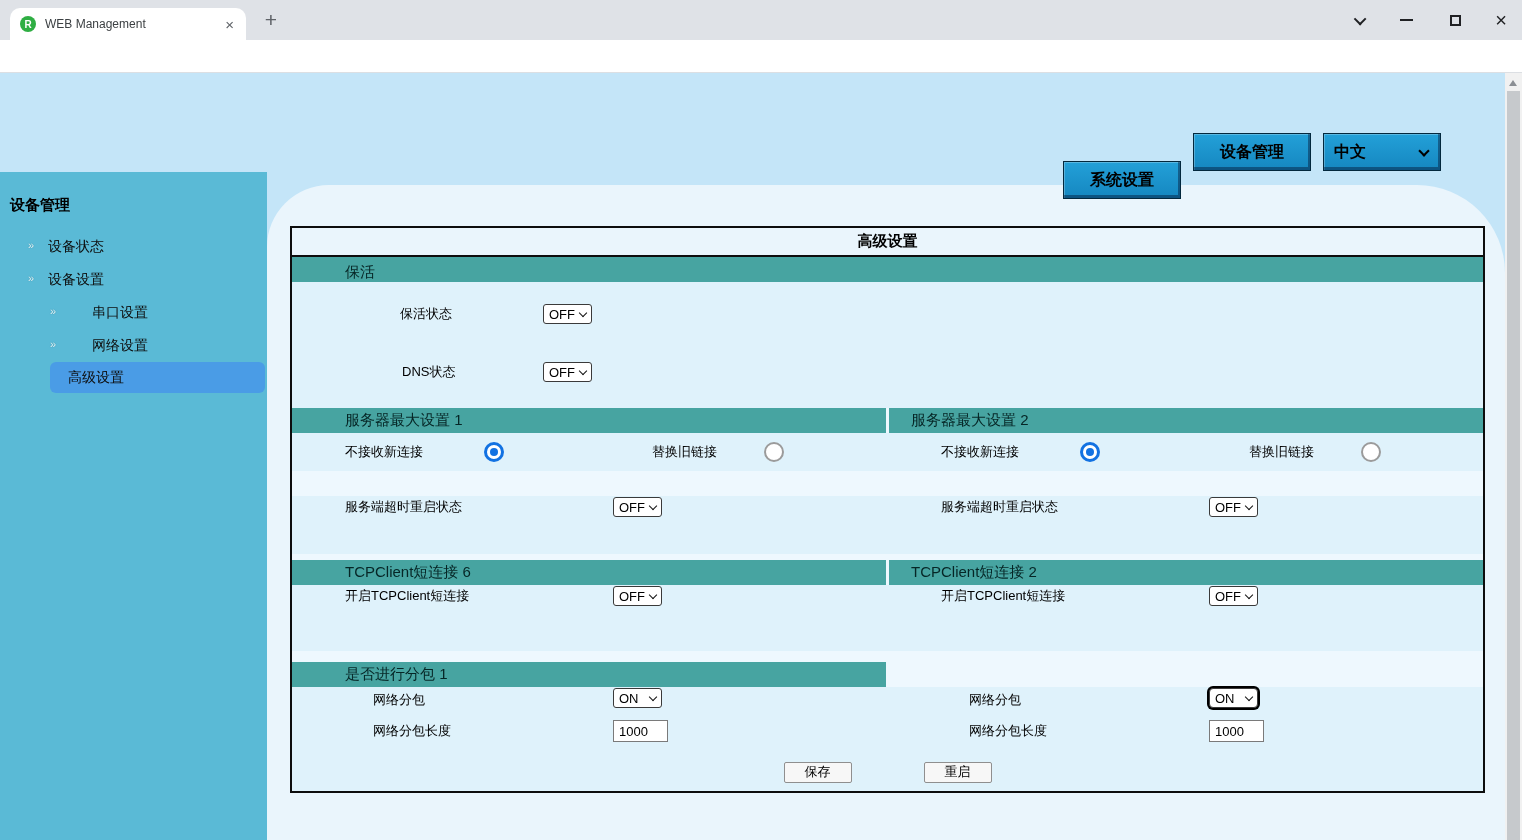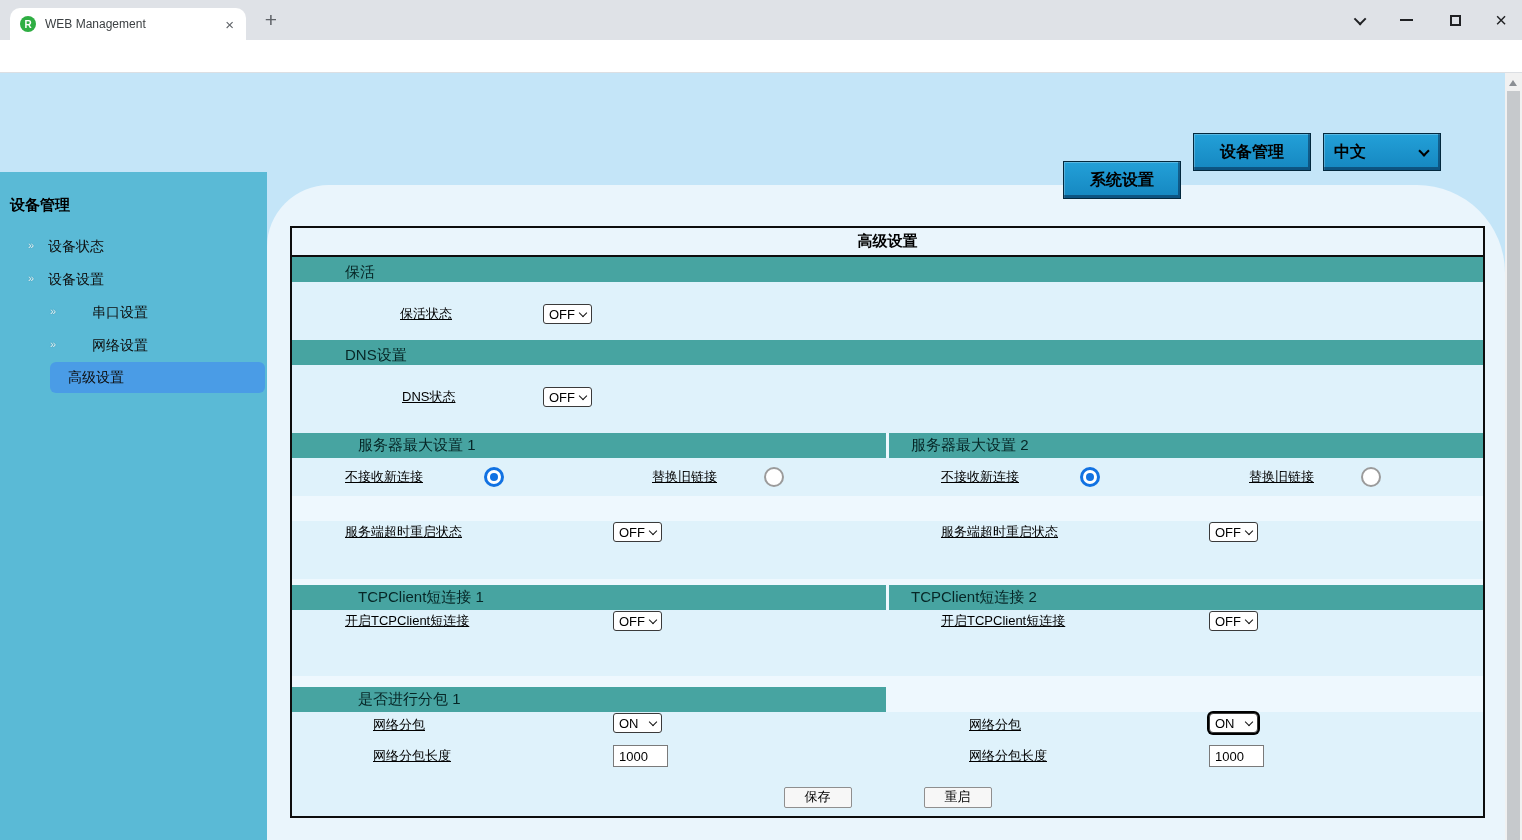--- a/index.html
+++ b/index.html
@@ -74,26 +74,26 @@
   .t-title { height:29px; background:#eaf5fc; border-bottom:2px solid #0d0d0d; display:flex;
              align-items:center; justify-content:center; font-size:15px; font-weight:bold; color:#000; }
   .sec { position:relative; height:25px; background:#47a4a1; }
   .sec .sec-text { position:absolute; left:53px; top:0; height:31px; display:flex; align-items:center;
                    font-size:15px; color:#062626; }
   .sec.split { background:#eef8fe; }
   .seg { position:absolute; top:0; height:25px; background:#47a4a1; }
   .seg.s1 { left:0; width:594px; }
   .seg.s2 { left:597px; right:0;padding-left:28px; }
   .seg .sec-text2 { position:absolute; top:0; height:25px; display:flex; align-items:center; font-size:15px; color:#062626; }
-  .seg.s1 .sec-text2 { left:66px; }
+  .seg.s1 .sec-text2 { left:53px; }
   .seg.s2 .sec-text2 { left:22px; }
 
   .trow { position:relative; background:#dff2fb; }
   .gap { background:#eef8fe; }
-  .lbl { position:absolute; height:20px; display:flex; align-items:center; font-size:13px; color:#000; white-space:nowrap;text-decoration:underline; }
+  .lbl { position:absolute; height:20px; display:flex; align-items:center; font-size:13px; color:#000; white-space:nowrap; }
 
   .sel { position:absolute; width:49px; height:20px; background:#fff; border:1px solid #3a3a3a; border-radius:3px;
          display:flex; align-items:center; font-size:13px; color:#000; padding-left:5px; cursor:default; }
   .sel .chev { position:absolute; right:5px; top:5px; width:6px; height:6px;
                border-left:1.8px solid #111; border-bottom:1.8px solid #111; transform:rotate(-45deg); }
   .sel.focused { box-shadow:0 0 0 2px #000; border-radius:4px; }
 
   .txt { position:absolute; width:55px; height:22px; border:1px solid #7a7a7a; background:#fff;
          font-size:13px; color:#000; padding:0 2px 0 5px; font-family:"Liberation Sans", sans-serif; }
 
@@ -230,23 +230,20 @@
     <span class="sec-text">保活</span>
   </div>
   <div class="trow" style="height:58px;">
     <span class="lbl" style="left:108px; top:22px;">保活状态</span>
     <div class="sel" style="left:251px; top:22px;">
       <span>OFF</span>
       <span class="chev"></span>
     </div>
   </div>
 
-  <div class="sec">
-    <span class="sec-text">DNS设置</span>
-  </div>
   <div class="trow" style="height:68px;text-align:center;">
     <span class="lbl" style="left:110px; top:22px;">DNS状态</span>
     <div class="sel" style="left:251px; top:22px;">
       <span>OFF</span>
       <span class="chev"></span>
     </div>
   </div>
 
   <div class="sec split">
     <div class="seg s1">
@@ -278,21 +275,21 @@
     <span class="lbl" style="left:649px; top:1px;">服务端超时重启状态</span>
     <div class="sel" style="left:917px; top:1px;">
       <span>OFF</span>
       <span class="chev"></span>
     </div>
   </div>
   <div class="gap" style="height:6px;"></div>
 
   <div class="sec split">
     <div class="seg s1">
-        <span class="sec-text2">TCPClient短连接 1</span>
+        <span class="sec-text2">TCPClient短连接 6</span>
       </div>
     <div class="seg s2">
         <span class="sec-text2">TCPClient短连接 2</span>
       </div>
   </div>
   <div class="trow" style="height:66px;">
     <span class="lbl" style="left:53px; top:1px;">开启TCPClient短连接</span>
     <div class="sel" style="left:321px; top:1px;">
       <span>OFF</span>
       <span class="chev"></span>

